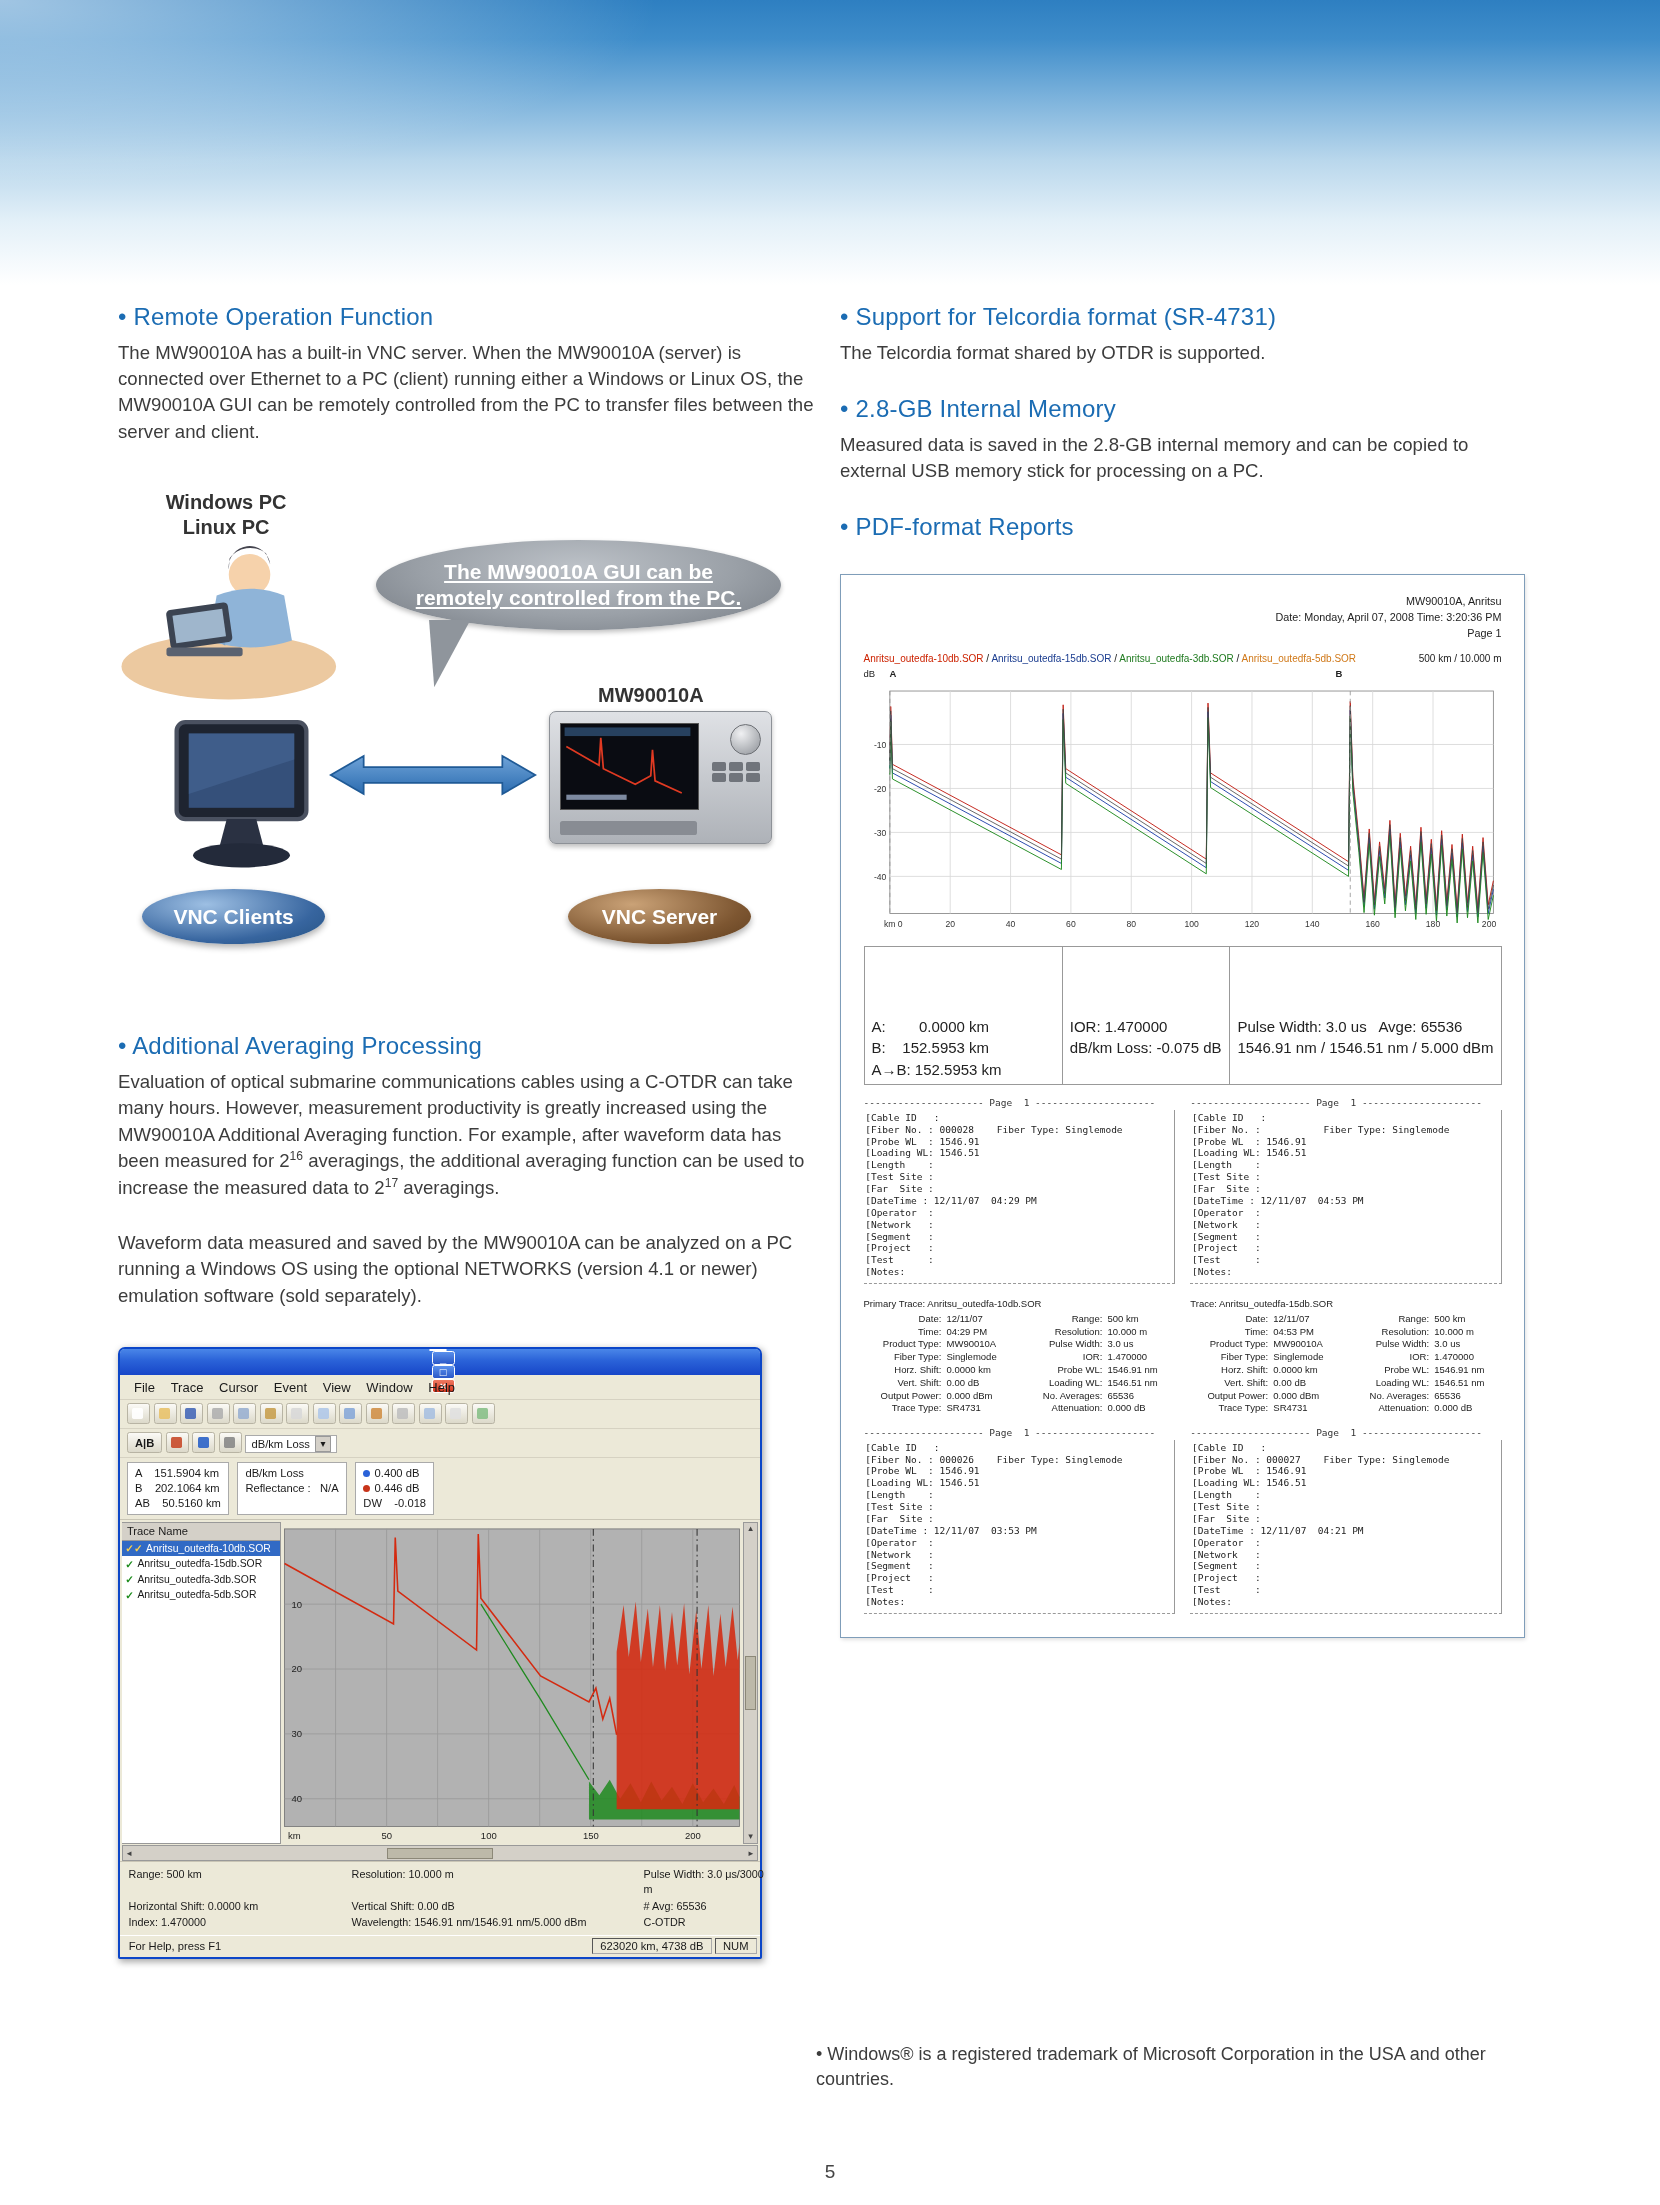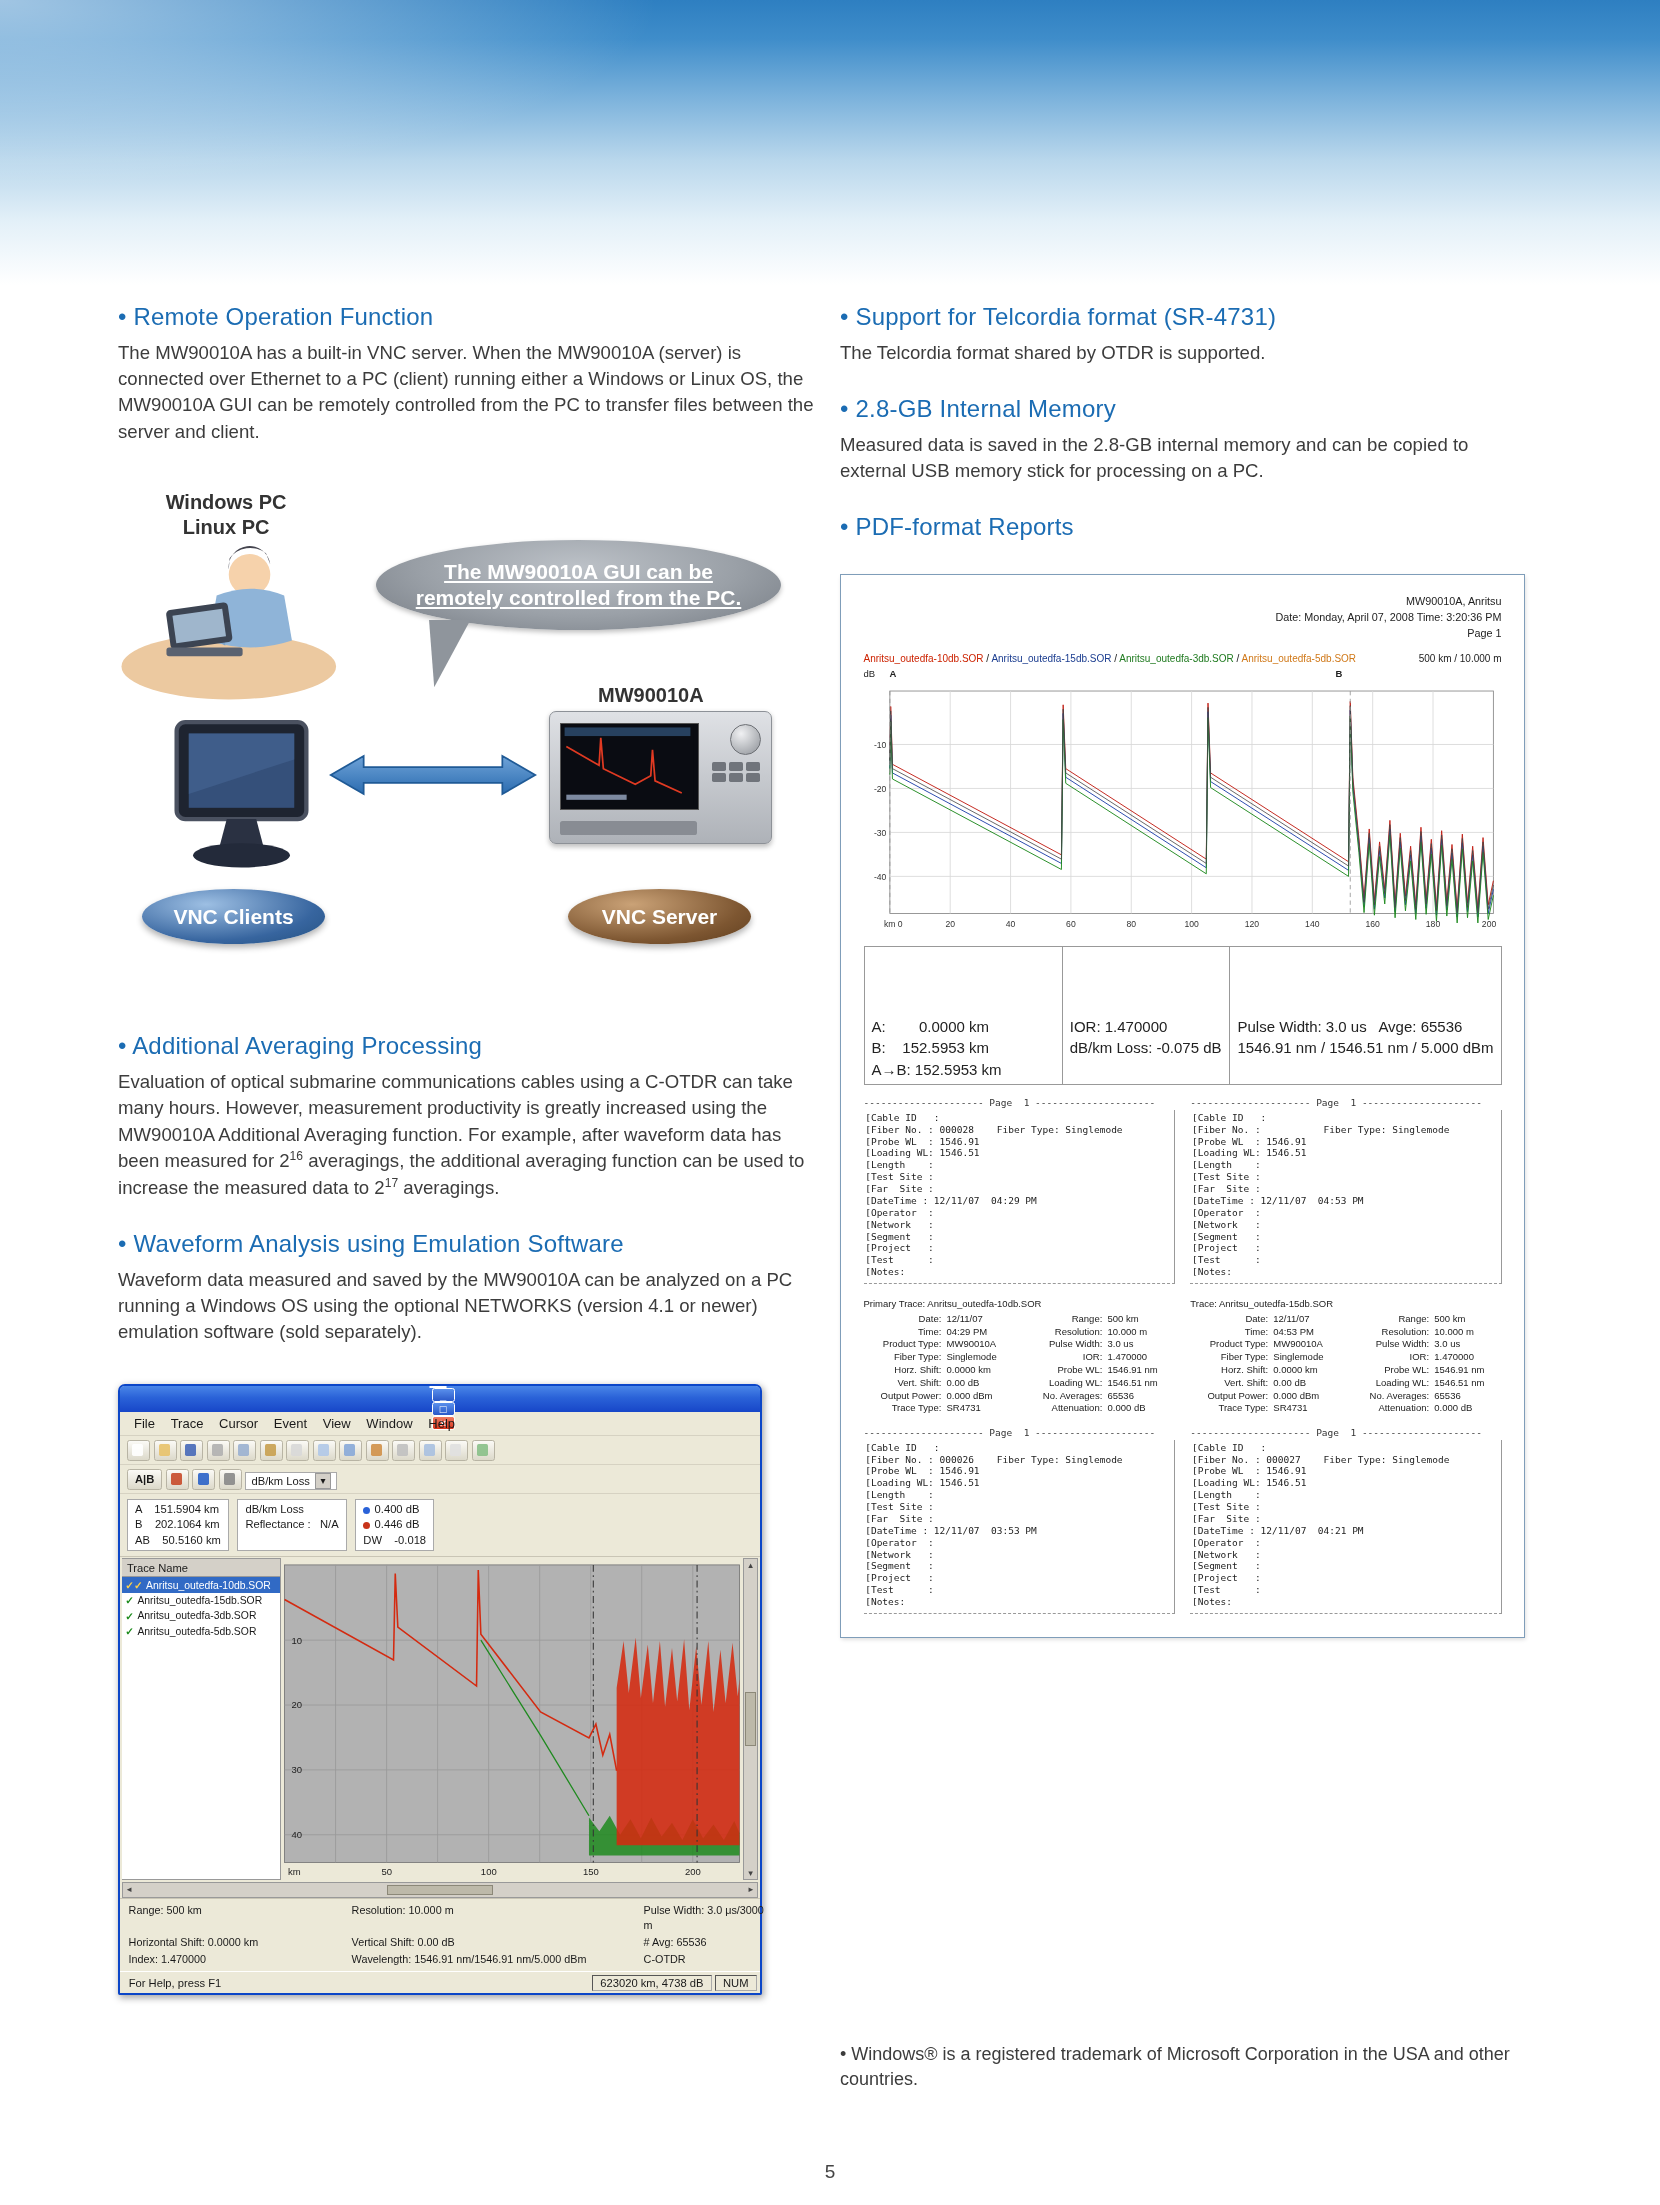--- a/index.html
+++ b/index.html
@@ -108,21 +108,21 @@
   .rule{font-family:"DejaVu Sans Mono", monospace;font-size:9.5px;color:#333;margin:12px 0 1.7px 0;white-space:pre;}
   .blocks{display:flex;gap:15.6px;}
   .block-col{flex:1;min-width:0;}
   .mono-block{border-right:0.9px solid #999;border-bottom:0.9px dashed #999;padding:1.7px 3.5px 5.2px 1.7px;}
   .mono-line{white-space:pre;overflow:hidden;}
   .sums{display:flex;gap:15.6px;margin-top:14px;}
   .sum-table{flex:1;font-size:9.5px;}
   .sum-title{margin-bottom:3.5px;}
   .sum-row{display:grid;grid-template-columns:83px 76px 85px 64px;line-height:1.35;}
   .sum-row .sl{text-align:right;padding-right:5.2px;}
-  .footnote{position:absolute;left:840px;top:2042px;width:685px;font-size:18px;line-height:1.4;color:#3c3c3c;}
+  .footnote{position:absolute;left:816px;top:2042px;width:685px;font-size:18px;line-height:1.4;color:#3c3c3c;}
   .pageno{position:absolute;bottom:22.5px;left:0;width:100%;text-align:center;font-size:19px;color:#444;}
 </style>
 </head>
 <body>
 
 <div class="page">
   <div class="banner">
       <div class="banner-glow"></div>
     </div>
 
@@ -205,21 +205,20 @@
         <span>VNC Clients</span>
       </div>
       <div class="vnc-oval vnc-server">
         <span>VNC Server</span>
       </div>
     </div>
 
     <h2 class="sec-title">• Additional Averaging Processing</h2>
     <p class="sec-body"><span>Evaluation of optical submarine communications cables using a C-OTDR can take many hours. However, measurement productivity is greatly increased using the MW90010A Additional Averaging function. For example, after waveform data has been measured for 2</span><sup>16</sup><span> averagings, the additional averaging function can be used to increase the measured data to 2</span><sup>17</sup><span> averagings.</span></p>
 
-    <h2 class="sec-title">• Waveform Analysis using Emulation Software</h2>
     <p class="sec-body">Waveform data measured and saved by the MW90010A can be analyzed on a PC running a Windows OS using the optional NETWORKS (version 4.1 or newer) emulation software (sold separately).</p>
 
     <div class="nw">
       <div class="nw-title">
         <div class="nw-appicon"></div>
         <div class="nw-title-text">NetWorks/OTDR - [TrList1]</div>
         <div class="nw-btn">_</div>
         <div class="nw-btn">□</div>
         <div class="nw-btn close">×</div>
       </div>

